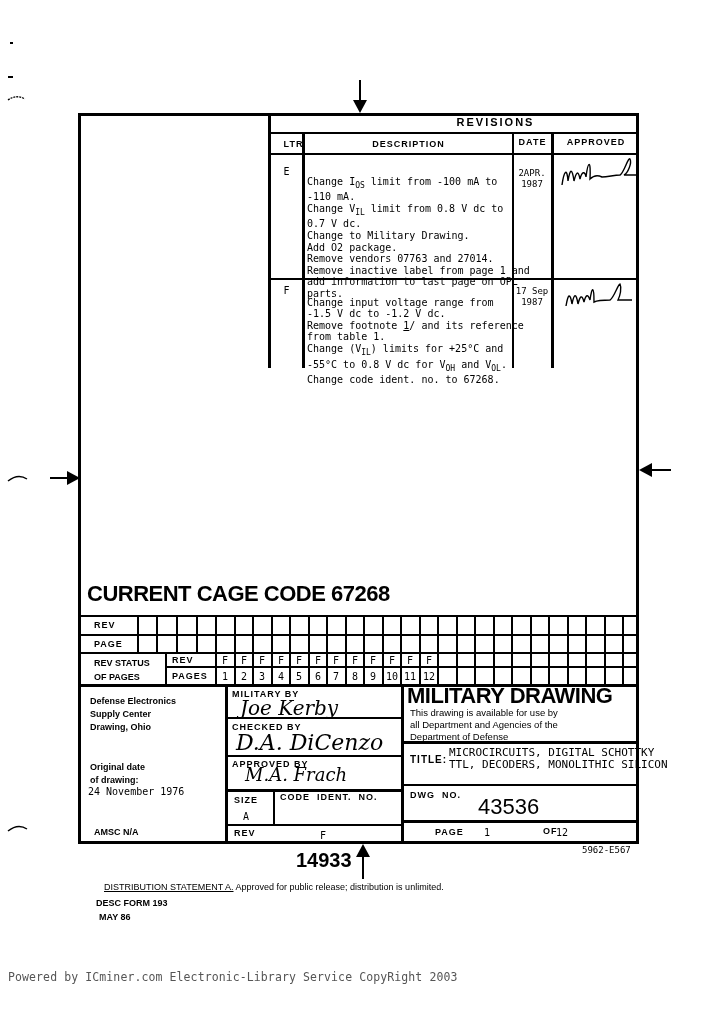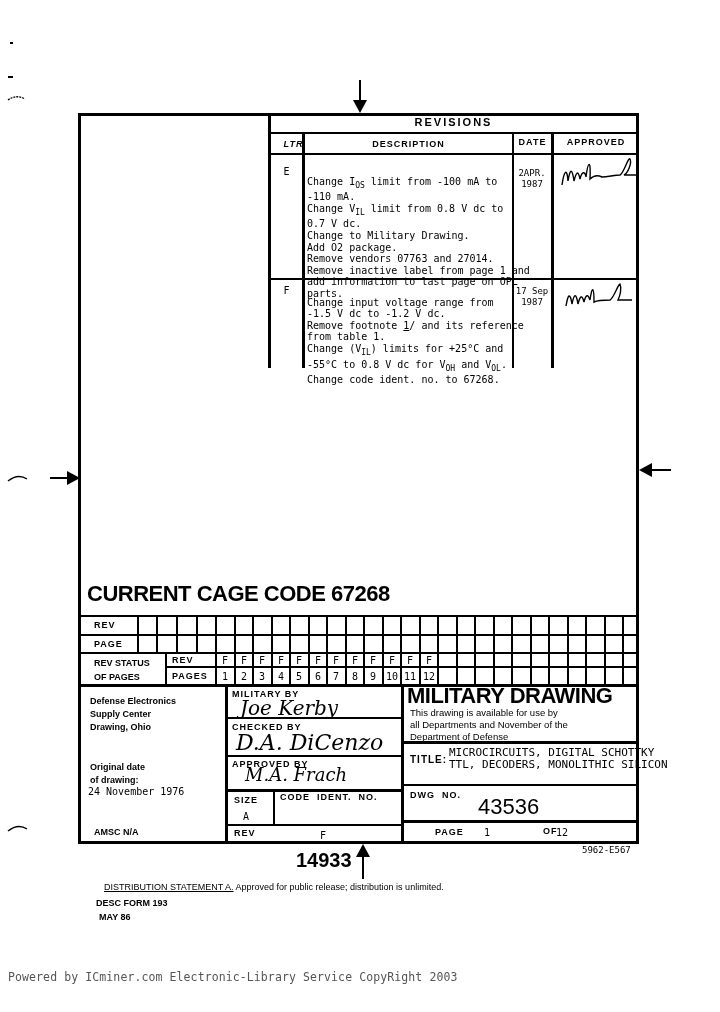--- a/index.html
+++ b/index.html
@@ -7,21 +7,21 @@
   .abs { position:absolute; }
   .line { position:absolute; background:#000; }
   .mono { font-family:"DejaVu Sans Mono", monospace; }
   .bold { font-weight:bold; }
   .lbl { font-family:"Liberation Sans", sans-serif; font-weight:bold; letter-spacing:1px; }
 
   
   #frame { position:absolute; left:78px; top:113px; width:561px; height:731px; border-left:3px solid #000; border-top:3px solid #000; border-right:3px solid #000; border-bottom:3px solid #000; box-sizing:border-box; }
 
   
-  .rev-head { font-size:11px; }
+  .rev-head { font-size:11px;padding-left:42px; }
   .rev-text { font-size:10px; line-height:11.6px; white-space:pre; font-family:"DejaVu Sans Mono", monospace; }
   sub { font-size:8px; vertical-align:-3px; }
 
   
   #cage { font-family:"Liberation Sans", sans-serif; font-weight:bold; font-size:22px; letter-spacing:-0.5px; }
 
   .small-bold { font-family:"Liberation Sans", sans-serif; font-weight:bold; font-size:9px; line-height:13px; }
   .sig { font-family:"DejaVu Serif", serif; font-style:italic; font-size:20px; }
   .arrow { position:absolute; }
 </style>
@@ -62,21 +62,21 @@
 <div class="line" style="left:268px;top:113px;width:3px;height:255px;"></div>
 <div class="line" style="left:268px;top:132px;width:371px;height:2px;"></div>
 <div class="abs lbl rev-head" style="left:271px;top:116px;width:365px;text-align:center;letter-spacing:2px;">REVISIONS</div>
 
 <div class="line" style="left:268px;top:153px;width:371px;height:2px;"></div>
 <div class="line" style="left:302px;top:134px;width:3px;height:234px;"></div>
 <div class="line" style="left:512px;top:134px;width:2px;height:234px;"></div>
 <div class="line" style="left:551px;top:134px;width:3px;height:234px;"></div>
 <div class="line" style="left:268px;top:278px;width:371px;height:2px;"></div>
 
-<div class="abs lbl" style="left:271px;top:139px;width:45px;text-align:center;font-size:9px;font-style:italic;">LTR</div>
+<div class="abs lbl" style="left:271px;top:139px;width:45px;text-align:center;font-size:9px;">LTR</div>
 <div class="abs lbl" style="left:305px;top:139px;width:207px;text-align:center;font-size:9px;">DESCRIPTION</div>
 <div class="abs lbl" style="left:514px;top:137px;width:37px;text-align:center;font-size:9px;">DATE</div>
 <div class="abs lbl" style="left:554px;top:137px;width:84px;text-align:center;font-size:9px;">APPROVED</div>
 
 <div class="abs mono" style="left:271px;top:166px;width:31px;text-align:center;font-size:10px;">E</div>
 <div class="abs rev-text" style="left:307px;top:164px;width:204px;">
 <span>Change I<sub>OS</sub> limit from -100 mA to
 -110 mA.
 Change V<sub>IL</sub> limit from 0.8 V dc to
 0.7 V dc.
@@ -210,21 +210,21 @@
 <div class="abs lbl" style="left:234px;top:795px;font-size:9px;">SIZE</div>
 <div class="abs mono" style="left:243px;top:811px;font-size:10px;">A</div>
 <div class="abs lbl" style="left:280px;top:792px;font-size:9px;white-space:pre;">CODE  IDENT.  NO.</div>
 <div class="abs bold" style="left:296px;top:801px;font-size:20px;font-family:'Liberation Sans', sans-serif;margin-top:48px;">14933</div>
 <div class="abs lbl" style="left:234px;top:828px;font-size:9px;">REV</div>
 <div class="abs mono" style="left:320px;top:830px;font-size:10px;">F</div>
 
 <div class="abs bold" style="left:407px;top:683px;font-size:22px;font-family:'Liberation Sans', sans-serif;letter-spacing:-0.5px;">MILITARY DRAWING</div>
 <div class="abs" style="left:410px;top:707px;font-size:9.5px;line-height:12px;font-family:'Liberation Sans', sans-serif;">
   <div>This drawing is available for use by</div>
-  <div>all Departments and November of the</div>
+  <div>all Department and Agencies of the</div>
   <div>Department of Defense</div>
 </div>
 <div class="line" style="left:401px;top:741px;width:238px;height:3px;"></div>
 <div class="abs lbl" style="left:410px;top:754px;font-size:10px;">TITLE:</div>
 <div class="abs mono" style="left:449px;top:747px;font-size:11px;line-height:12px;">
   <div>MICROCIRCUITS, DIGITAL SCHOTTKY</div>
   <div>TTL, DECODERS, MONOLITHIC SILICON</div>
 </div>
 <div class="line" style="left:401px;top:784px;width:238px;height:2px;"></div>
 <div class="abs lbl" style="left:410px;top:790px;font-size:9px;white-space:pre;">DWG  NO.</div>

